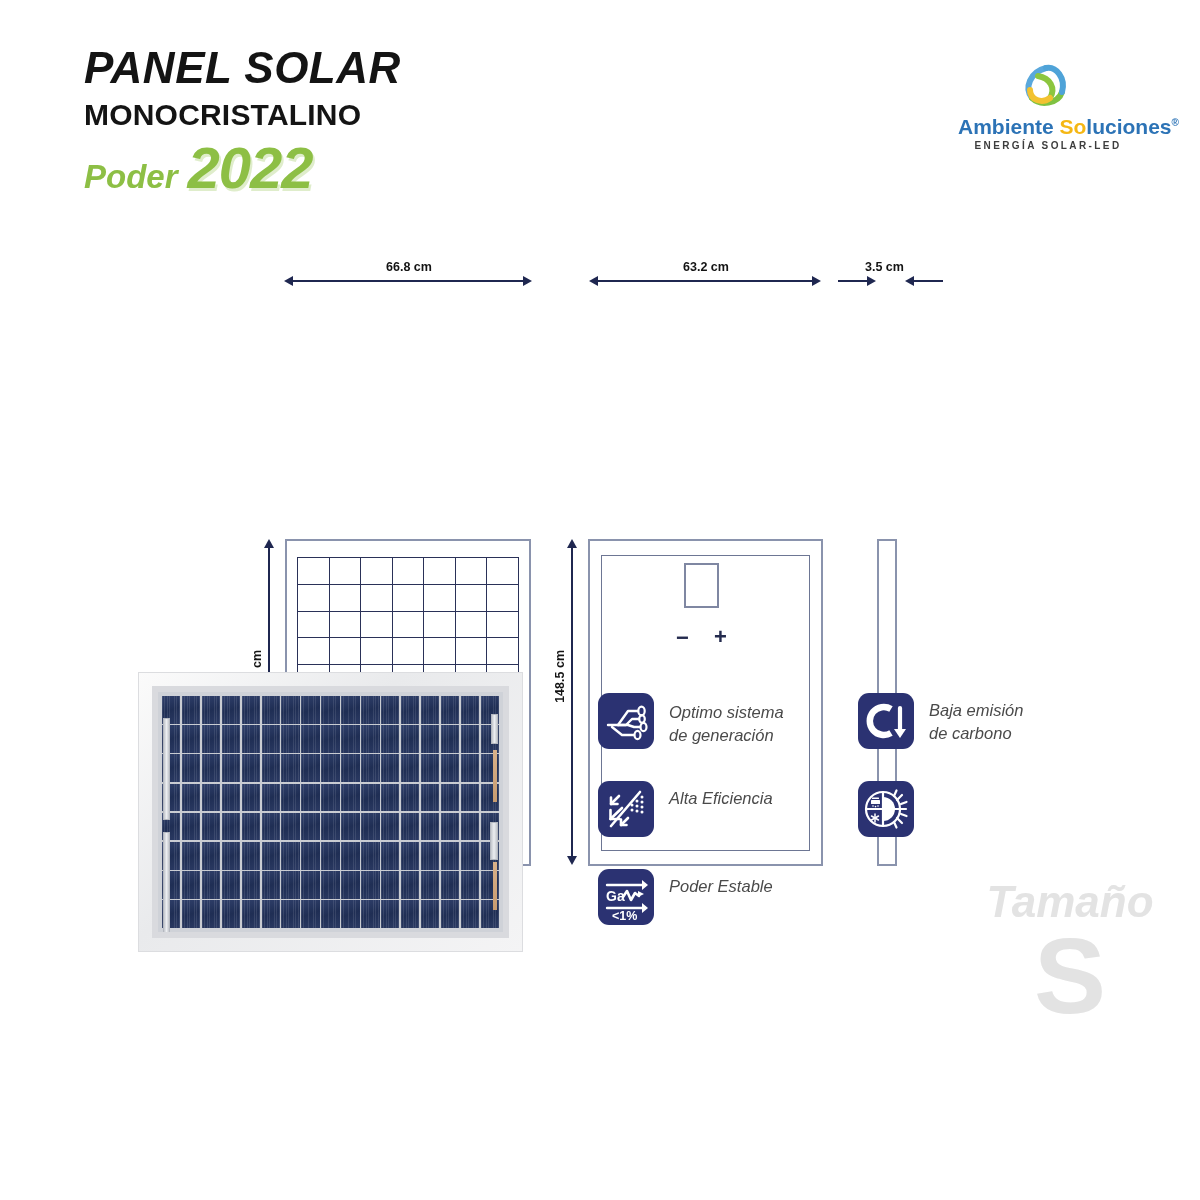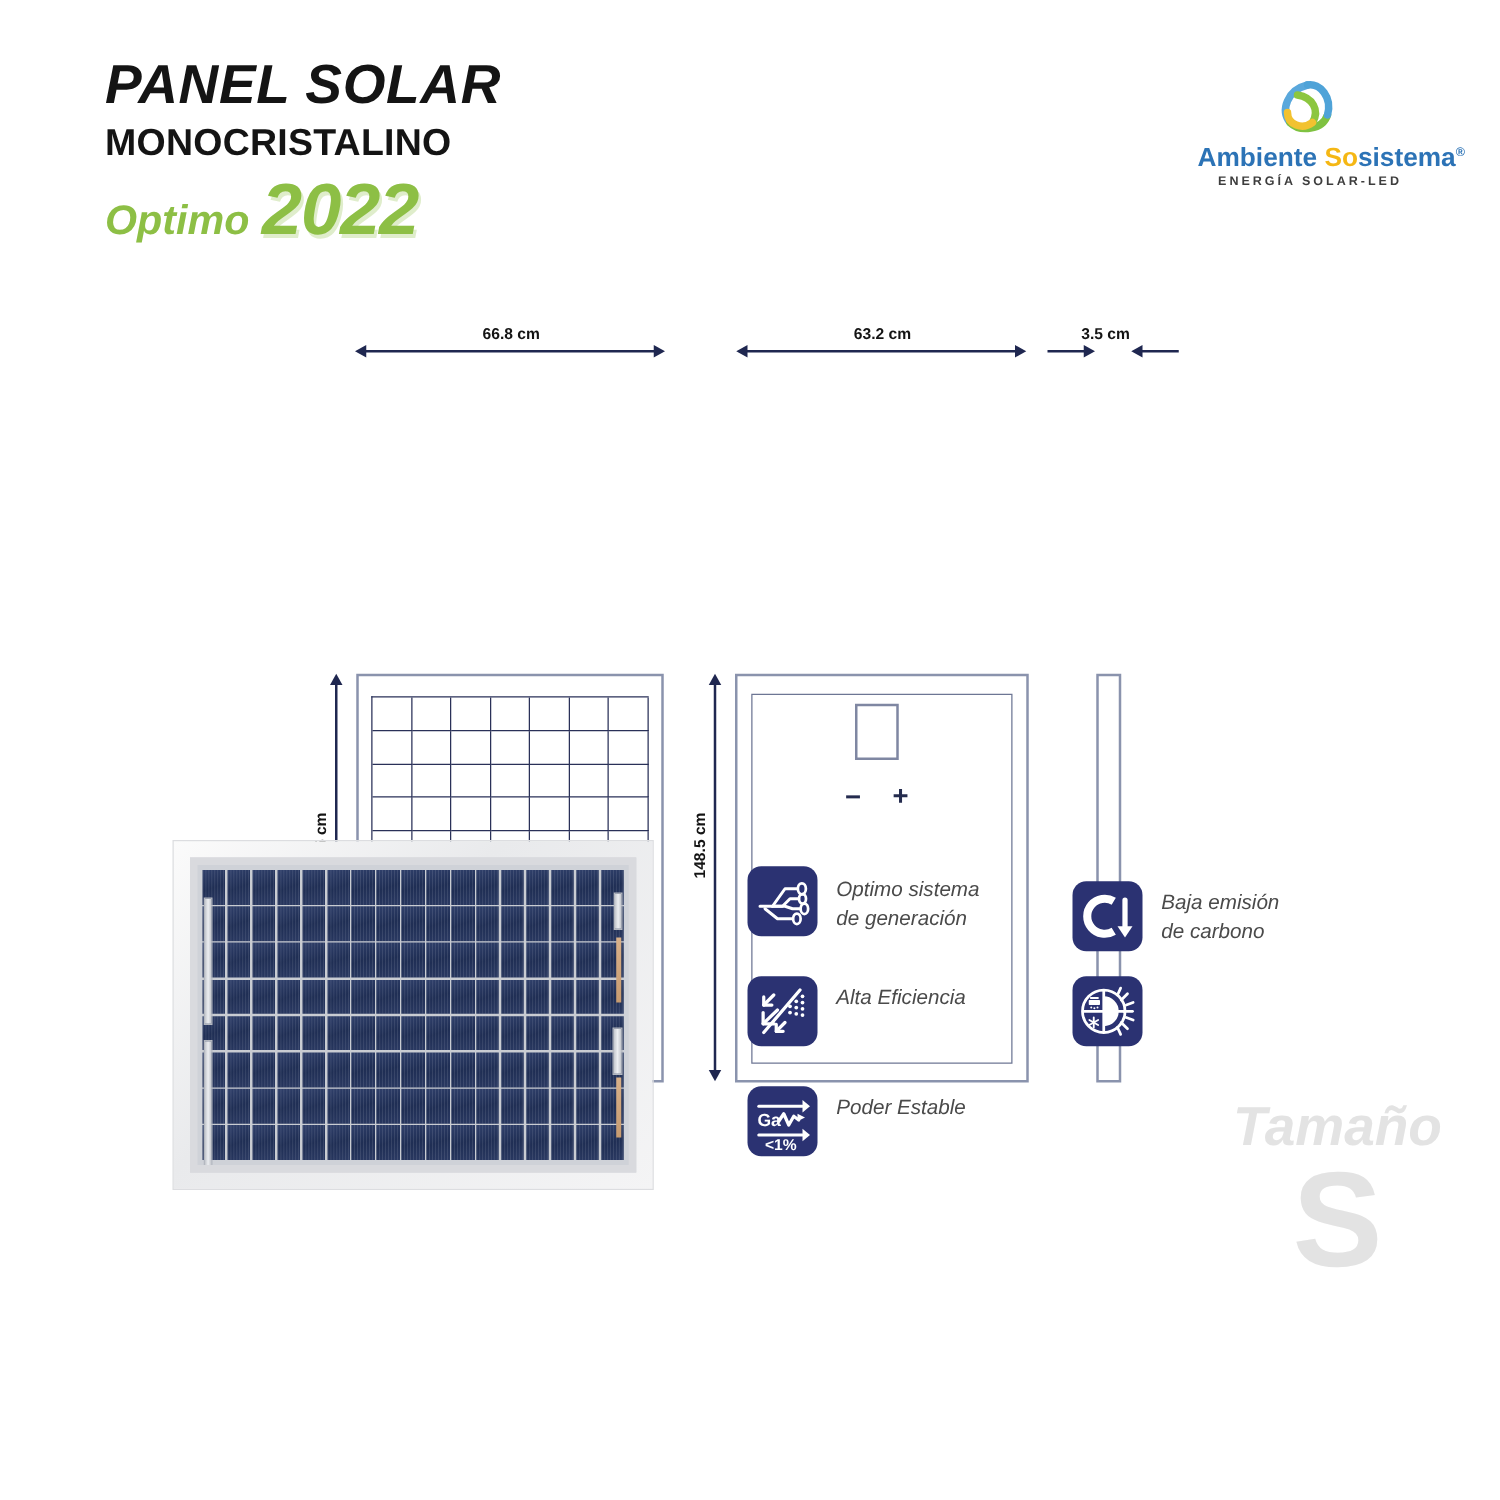--- a/index.html
+++ b/index.html
@@ -286,36 +286,36 @@
     margin-top: 2px;
   }
 </style>
 </head>
 <body>
 
 <div id="header-block">
   <div id="title-panel-solar">PANEL SOLAR</div>
   <div id="title-monocristalino">MONOCRISTALINO</div>
   <div id="model-line">
-    <span id="model-word">Optimo</span>
+    <span id="model-word">Poder</span>
     <span id="model-year">2022</span>
   </div>
 </div>
 
 <div id="brand-logo">
   <svg id="logo-mark" viewBox="0 0 64 50">
     <g fill="none" stroke-width="6" stroke-linecap="round">
       <path d="M30 6 C14 10, 8 26, 16 36" stroke="#5AA8DC"></path>
       <path d="M16 36 C24 44, 42 42, 46 30" stroke="#7FC241"></path>
       <path d="M46 30 C50 16, 40 4, 30 6" stroke="#4FA3D8"></path>
       <path d="M22 14 C34 16, 40 26, 34 36" stroke="#8CC63F"></path>
       <path d="M34 36 C26 42, 14 38, 14 28" stroke="#F2C230"></path>
     </g>
   </svg>
-  <div id="logo-wordmark"><span class="lw-ambiente">Ambiente </span><span class="lw-so">So</span><span class="lw-luciones">sistema</span><span class="lw-reg">®</span></div>
+  <div id="logo-wordmark"><span class="lw-ambiente">Ambiente </span><span class="lw-so">So</span><span class="lw-luciones">luciones</span><span class="lw-reg">®</span></div>
   <div id="logo-tagline">ENERGÍA SOLAR-LED</div>
 </div>
 
 <div id="drawings">
 
   <div class="dim-label" style="left:386px; top:10px;">66.8 cm</div>
   <div class="arrow-line arrow-h" style="left:292px; top:30px; width:232px;"></div>
   <div class="arrow-head ah-left" style="left:284px; top:26px;"></div>
   <div class="arrow-head ah-right" style="left:523px; top:26px;"></div>
 
@@ -647,21 +647,21 @@
         <path d="M25 28 L29 22 L33 31 L37 24 L41 27" fill="none" stroke="#ffffff" stroke-width="2.6" stroke-linecap="round" stroke-linejoin="round"></path>
         <polygon points="40,22 46,25 40,28" fill="#ffffff"></polygon>
         <text x="14" y="51" fill="#ffffff" font-family="Liberation Sans, sans-serif" font-size="12.5" font-weight="bold">&lt;1%</text>
       </svg>
     </div>
     <div class="feature-text">
       <div>Poder Estable</div>
     </div>
   </div>
 
-  <div class="feature-row" style="left:260px; top:12px;">
+  <div class="feature-row" style="left:260px; top:0px;">
     <div class="feature-icon">
       <svg viewBox="0 0 56 56">
         <path d="M33 16 A14 14 0 1 0 33 40" fill="none" stroke="#ffffff" stroke-width="6.5" stroke-linecap="butt"></path>
         <line x1="42" y1="15" x2="42" y2="38" stroke="#ffffff" stroke-width="4.2" stroke-linecap="round"></line>
         <polygon points="36,36 48,36 42,45" fill="#ffffff"></polygon>
       </svg>
     </div>
     <div class="feature-text">
       <div>Baja emisión</div>
       <div>de carbono</div>

